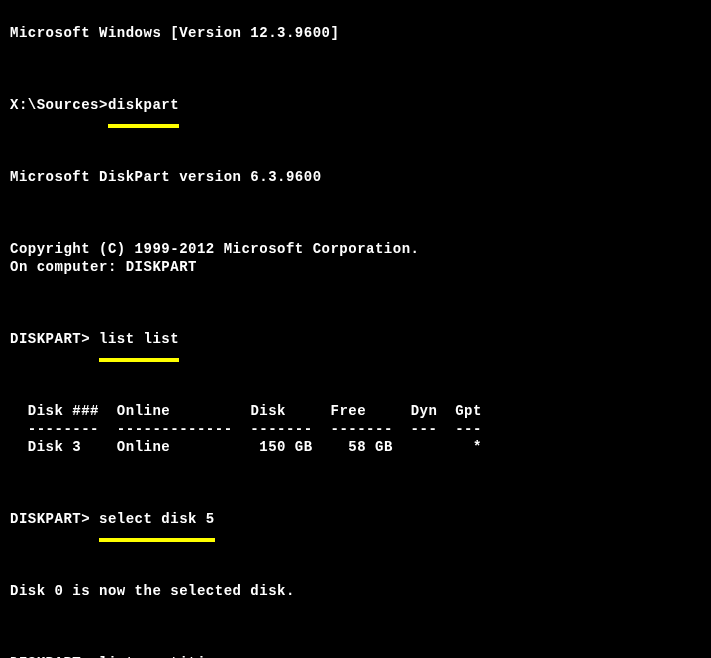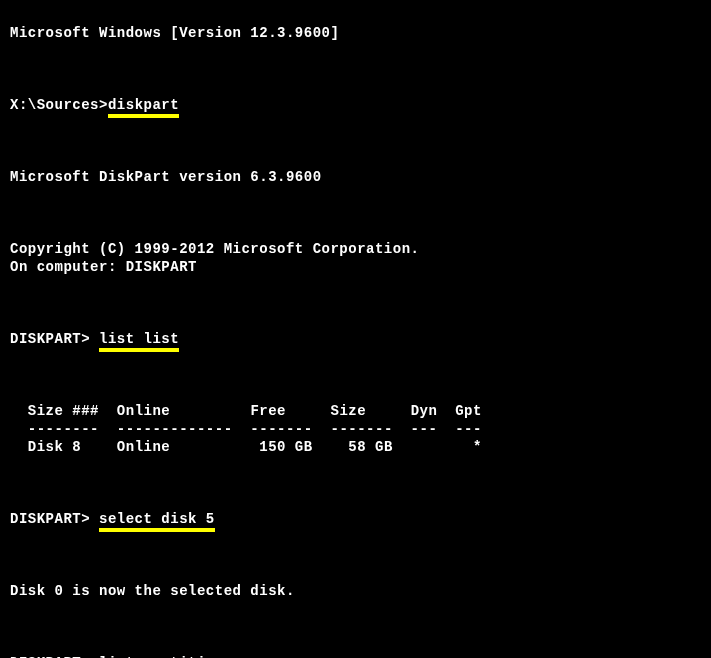--- a/index.html
+++ b/index.html
@@ -16,21 +16,21 @@
     line-height: 18px;
     color: #fff;
     background: #000;
     padding: 6px 10px;
     white-space: pre;
     letter-spacing: 0.5px;
     font-weight: bold;
   }
   .hl {
     border-bottom: 4px solid #ffff00;
-    padding-bottom: 1px;
+    padding-bottom: 11px;
   }
   .blank {
     height: 18px;
   }
 </style>
 </head>
 <body>
 
 <div class="terminal">
 <span>Microsoft Windows [Version 12.3.9600]</span>
@@ -42,23 +42,23 @@
 <span>Microsoft DiskPart version 6.3.9600</span>
 
 <div class="blank"></div>
 <span>Copyright (C) 1999-2012 Microsoft Corporation.</span>
 <span>On computer: DISKPART</span>
 
 <div class="blank"></div>
 <span>DISKPART&gt; </span><span class="hl">list list</span>
 
 <div class="blank"></div>
-<span><span>  Size ###</span>  <span>Online</span>         <span>Free</span>     <span>Size</span>     <span>Dyn</span>  <span>Gpt</span></span>
+<span><span>  Disk ###</span>  <span>Online</span>         <span>Disk</span>     <span>Free</span>     <span>Dyn</span>  <span>Gpt</span></span>
 <span><span>  --------</span>  <span>-------------</span>  <span>-------</span>  <span>-------</span>  <span>---</span>  <span>---</span></span>
-<span><span>  Disk 8  </span>  <span>Online       </span>  <span> 150 GB</span>  <span>  58 GB</span>  <span>   </span>  <span>  *</span></span>
+<span><span>  Disk 3  </span>  <span>Online       </span>  <span> 150 GB</span>  <span>  58 GB</span>  <span>   </span>  <span>  *</span></span>
 
 <div class="blank"></div>
 <span>DISKPART&gt; </span><span class="hl">select disk 5</span>
 
 <div class="blank"></div>
 <span>Disk 0 is now the selected disk.</span>
 
 <div class="blank"></div>
 <span>DISKPART&gt; </span><span class="hl">list partition</span>
 

